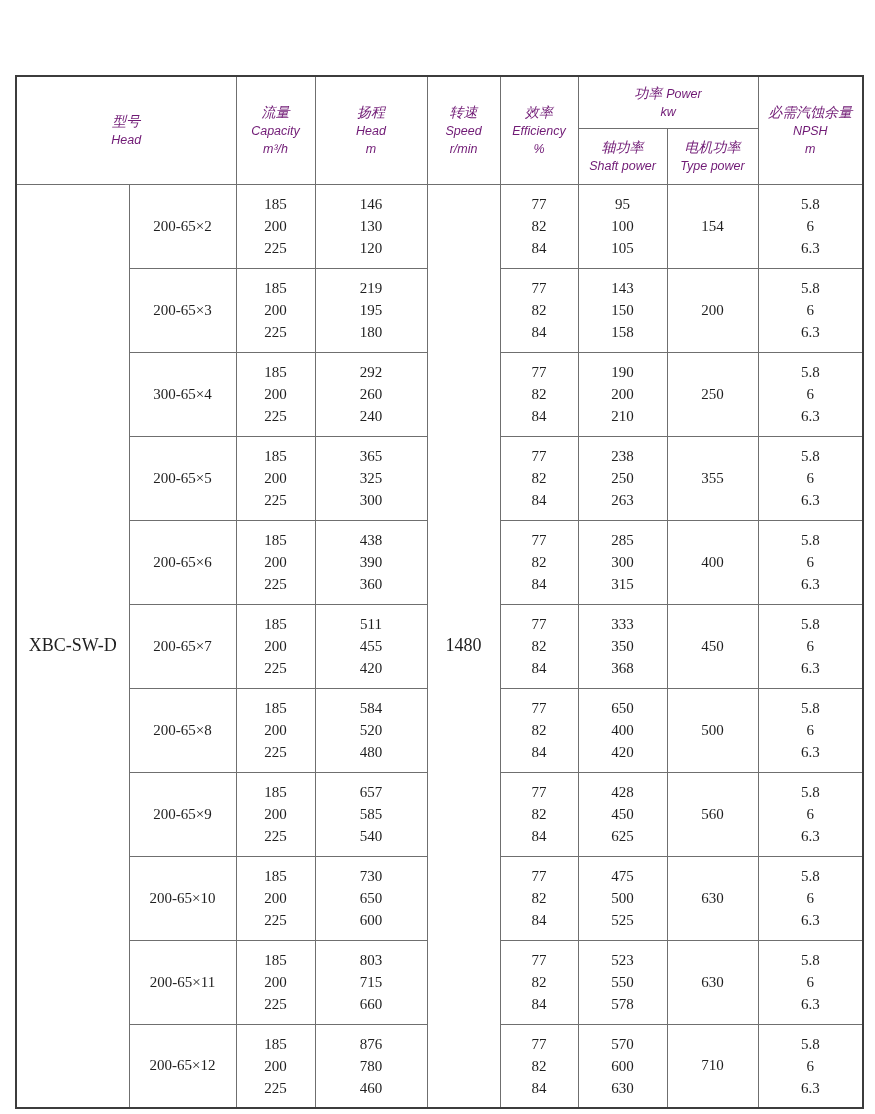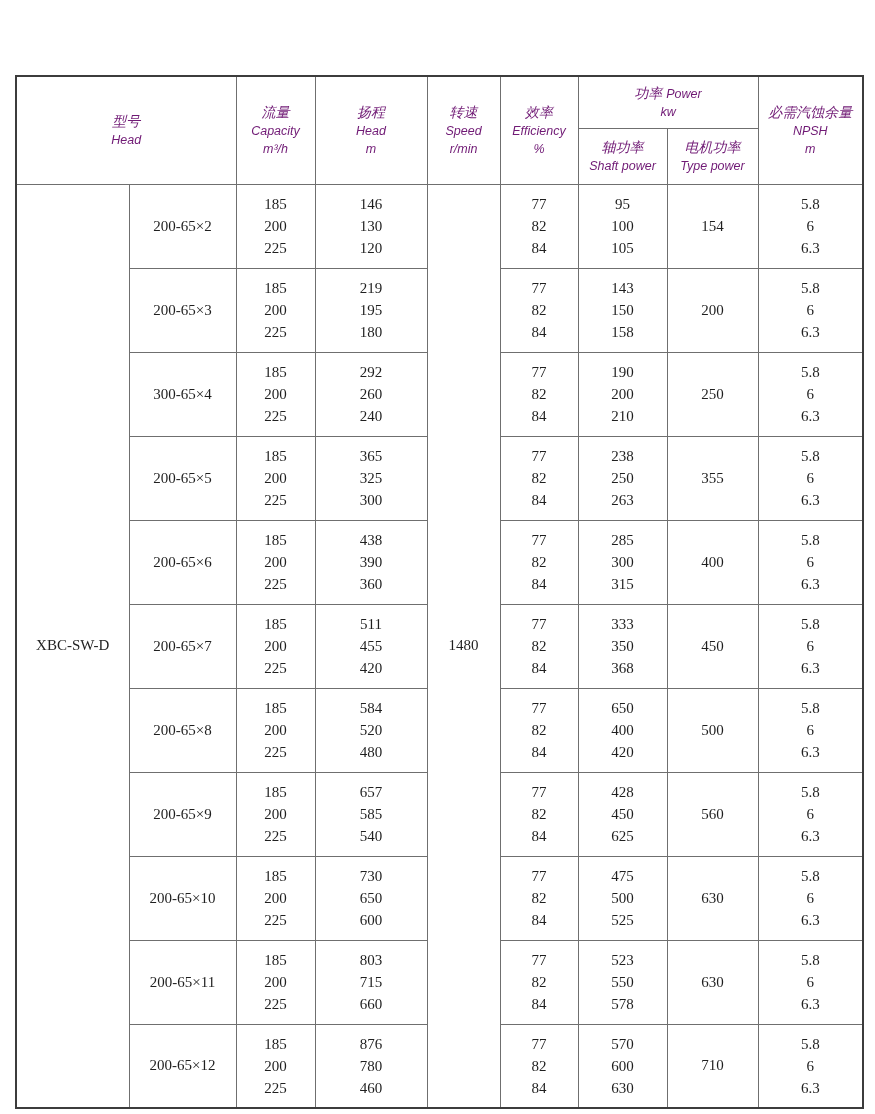--- a/index.html
+++ b/index.html
@@ -41,21 +41,21 @@
   tr.hrow1 { height:52px; }
   tr.hrow2 { height:56px; }
   tr.grow { height:84px; }
   td.data {
     font-family:"Liberation Serif","DejaVu Serif",serif;
     font-size:15px; color:#1f1f1f;
   }
   td.data .v { display:block; line-height:22px; }
   td.series-cell, td.speed-cell {
     font-family:"Liberation Serif","DejaVu Serif",serif;
-    font-size:15px; color:#1f1f1f;margin-left:48px;
+    font-size:18px; color:#1f1f1f;margin-left:48px;
   }
 </style>
 </head>
 <body>
 
 <div class="page">
 
 
   <table class="perf">
     <colgroup>

